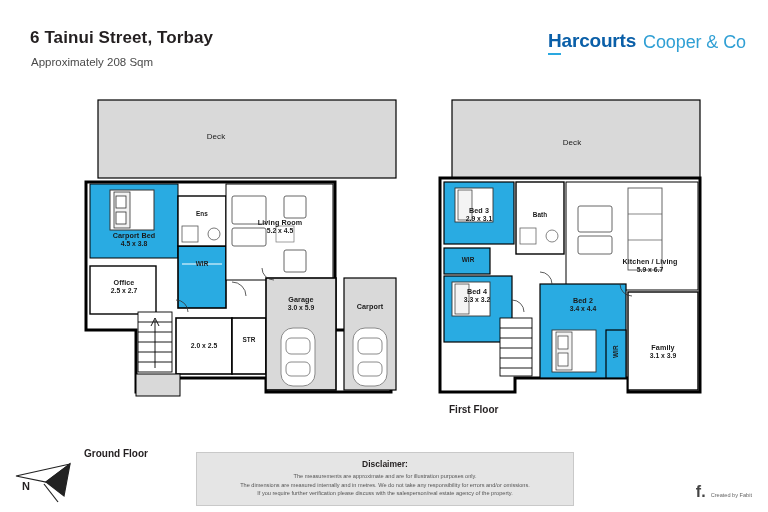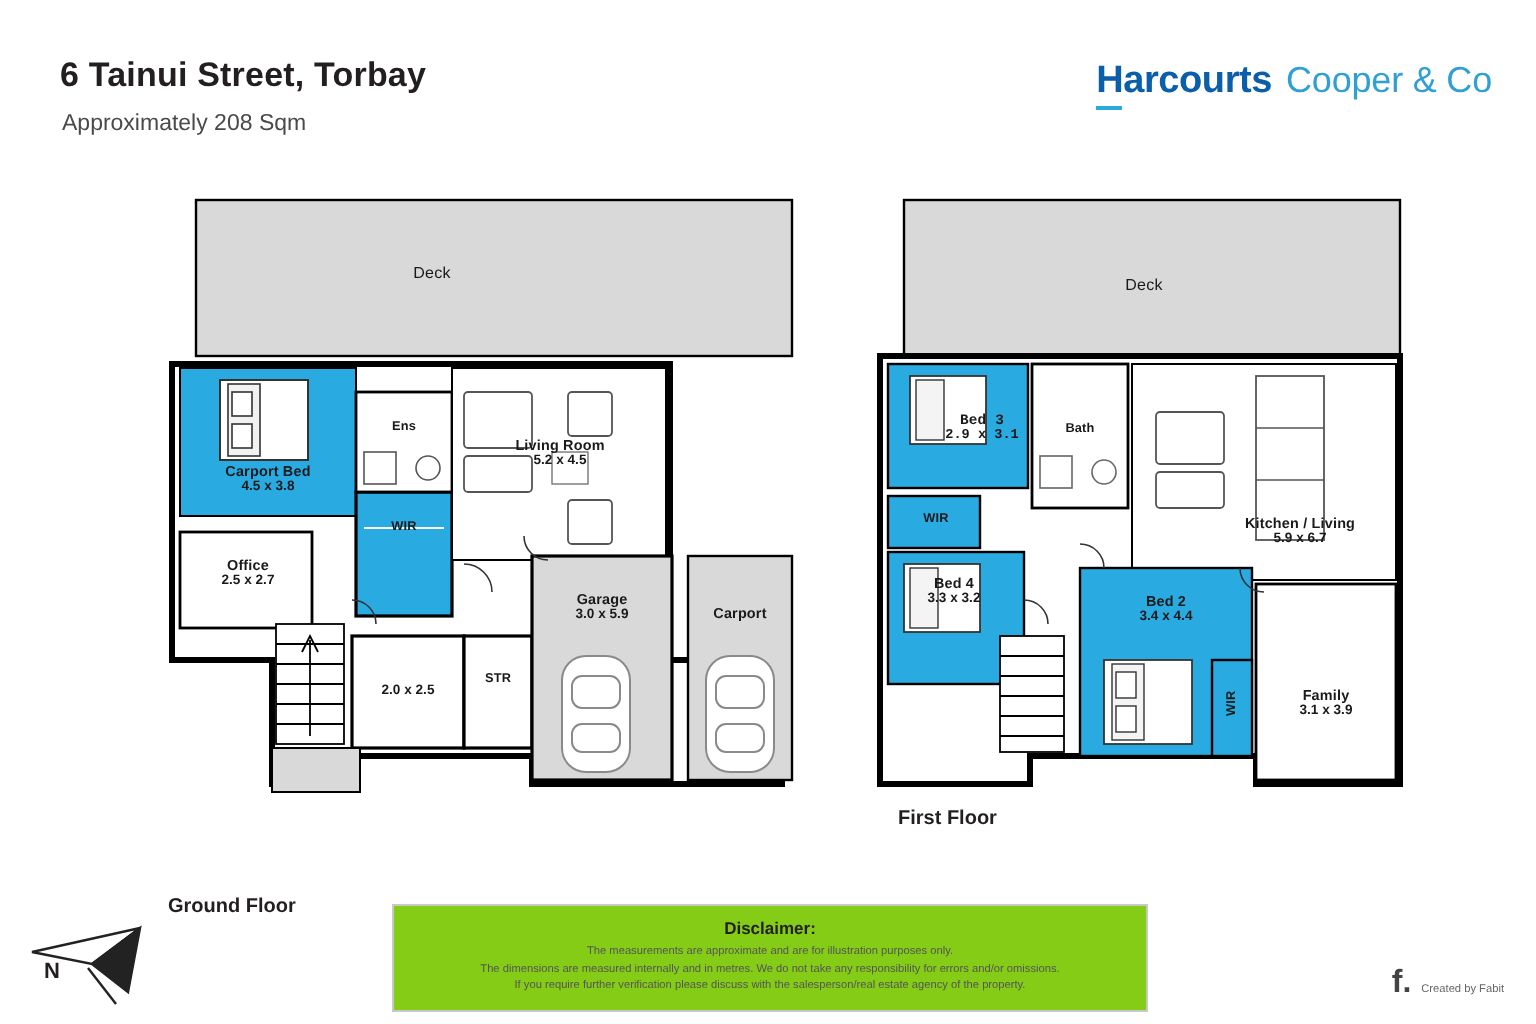--- a/index.html
+++ b/index.html
@@ -39,21 +39,21 @@
   .subtitle {
     position: absolute;
     left: 31px; top: 56px;
     font-size: 11.5px;
     color: #4a4a4a;
   }
   .brand {
     position: absolute;
     right: 22px; top: 30px;
     display: flex;
-    align-items: flex-start;
+    align-items: center;
     gap: 7px;
     margin-left: 27px;
   }
   .brand-harcourts {
     font-size: 19px;
     font-weight: bold;
     color: #0a5fa8;
     letter-spacing: -0.2px;
     position: relative;
     padding-bottom: 3px;
@@ -117,21 +117,21 @@
 
   
   .disclaimer {
     position: absolute;
     left: 196px; top: 452px;
     width: 378px;
     border: 1px solid #c9c9c9;
     padding: 6px 8px 7px 8px;
     box-sizing: border-box;
     text-align: center;
-    background: #84cc16;
+    background: #e5e5e5;
   }
   .disclaimer h4 {
     margin: 0 0 3px 0;
     font-size: 8.5px;
     font-weight: bold;
     color: #231f20;
   }
   .disclaimer p {
     margin: 0;
     font-size: 5.6px;
@@ -378,21 +378,21 @@
   </div>
 
   <div class="room-label" style="left:346px; top:303px; width:48px;">
     <span class="rname">Carport</span>
   </div>
 
   <div class="room-label deck" style="left:532px; top:138px; width:80px;">
     <span class="rname">Deck</span>
   </div>
 
-  <div class="room-label" style="left:460px; top:207px; width:62px;font-family:Liberation Mono, monospace;">
+  <div class="room-label" style="left:448px; top:207px; width:62px;">
     <span class="rname">Bed 3</span>
     <span class="rdim">2.9 x 3.1</span>
   </div>
 
   <div class="room-label small" style="left:520px; top:211px; width:40px;">
     <span class="rname">Bath</span>
   </div>
 
   <div class="room-label small" style="left:448px; top:256px; width:40px;">
     <span class="rname">WIR</span>

